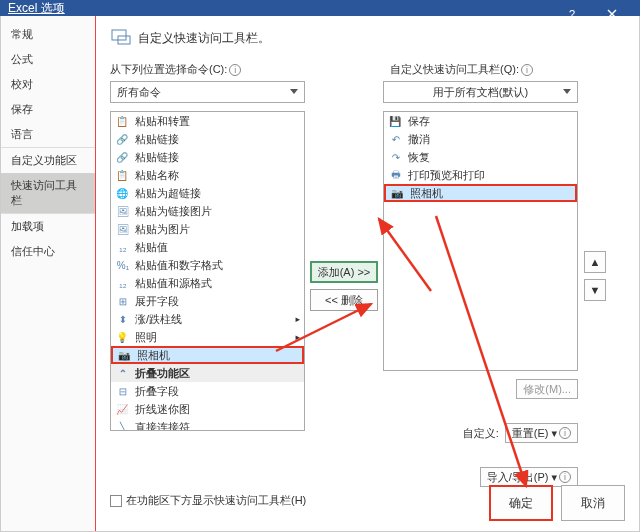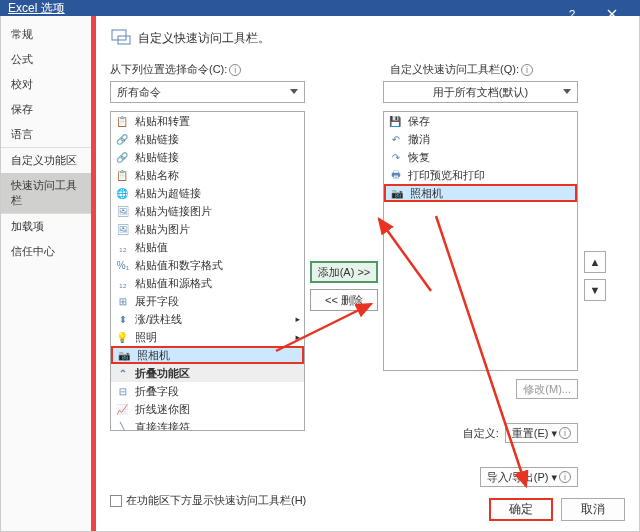--- a/index.html
+++ b/index.html
@@ -3,21 +3,21 @@
 <meta charset="utf-8">
 <style>
 * { box-sizing: border-box; margin: 0; padding: 0; }
 body { font-family: "Microsoft YaHei", "Segoe UI", sans-serif; font-size: 11px; background: #fff; color: #333; overflow: hidden; }
 .dialog { width: 640px; height: 532px; background: #fff; position: relative; display: flex; flex-direction: column; }
 .titlebar { height: 16px; background: #2b579a; color: #fff; display: flex; padding: 0 8px; text-decoration: underline; }
 .titlebar-text { flex: 1; font-size: 12px; }
 .titlebar-btns { display: flex; gap: 0; }
 .titlebar-btn { width: 40px; height: 28px; display: flex; align-items: center; justify-content: center; }
 .body { flex: 1; display: flex; border: 1px solid #ccc; border-top: none; }
-.sidebar { width: 95px; background: #fafafa; border-right: 5px solid #ef4444; padding-top: 6px; }
+.sidebar { width: 95px; background: #fafafa; border-right: 1px solid #ef4444; padding-top: 6px; }
 .side-item { padding: 5px 10px; font-size: 11px; cursor: pointer; }
 .side-item.selected { background: #d0d0cf; }
 .main { flex: 1; padding: 10px 14px 10px 14px; position: relative; }
 .header { display: flex; align-items: center; gap: 6px; margin-bottom: 12px; }
 .header-text { font-size: 12px; }
 .row-labels { display: flex; margin-bottom: 4px; }
 .label-left { width: 205px; }
 .label-right { margin-left: 75px; }
 .info-icon { display: inline-block; width: 12px; height: 12px; border: 1px solid #888; border-radius: 50%; font-size: 9px; text-align: center; line-height: 10px; color: #888; margin-left: 2px; }
 .row-selects { display: flex; margin-bottom: 8px; }
@@ -40,21 +40,21 @@
 .mid-btn.add { border: 2px solid #4e9a68; background: #e6f3eb; }
 .right-col { display: flex; flex-direction: column; }
 .reorder { display: flex; flex-direction: column; gap: 6px; margin-left: 6px; margin-top: 140px; }
 .reorder-btn { width: 22px; height: 22px; border: 1px solid #aaa; background: #fdfdfd; display: flex; align-items: center; justify-content: center; }
 .bottom-right { margin-top: 8px; display: flex; flex-direction: column; gap: 24px; }
 .br-row { display: flex; align-items: center; gap: 6px; font-size: 11px; justify-content: flex-end; }
 .small-btn { height: 20px; border: 1px solid #aaa; background: #fdfdfd; padding: 0 6px; display: inline-flex; align-items: center; position: relative; }
 .check-row { margin-top: 6px; display: flex; align-items: center; gap: 4px; font-size: 11px; }
 .checkbox { width: 12px; height: 12px; border: 1px solid #888; }
 .footer { position: absolute; right: 14px; bottom: 10px; display: flex; gap: 8px; }
-.foot-btn { width: 64px; height: 23px; border: 1px solid #aaa; background: #fdfdfd; font-size: 12px; display: flex; align-items: center; justify-content: center; }
+.foot-btn { width: 64px; height: 36px; border: 1px solid #aaa; background: #fdfdfd; font-size: 12px; display: flex; align-items: center; justify-content: center; }
 .foot-btn.ok { border: 2px solid #e83323; }
 .arrow-overlay { position: absolute; pointer-events: none; }
 svg.ic { width: 14px; height: 14px; }
 .hl-box { border: 2px solid #e83323; }
 .sep { height: 1px; background: #ddd; margin: 0; }
 </style>
 </head>
 <body>
 
 <div class="dialog">

